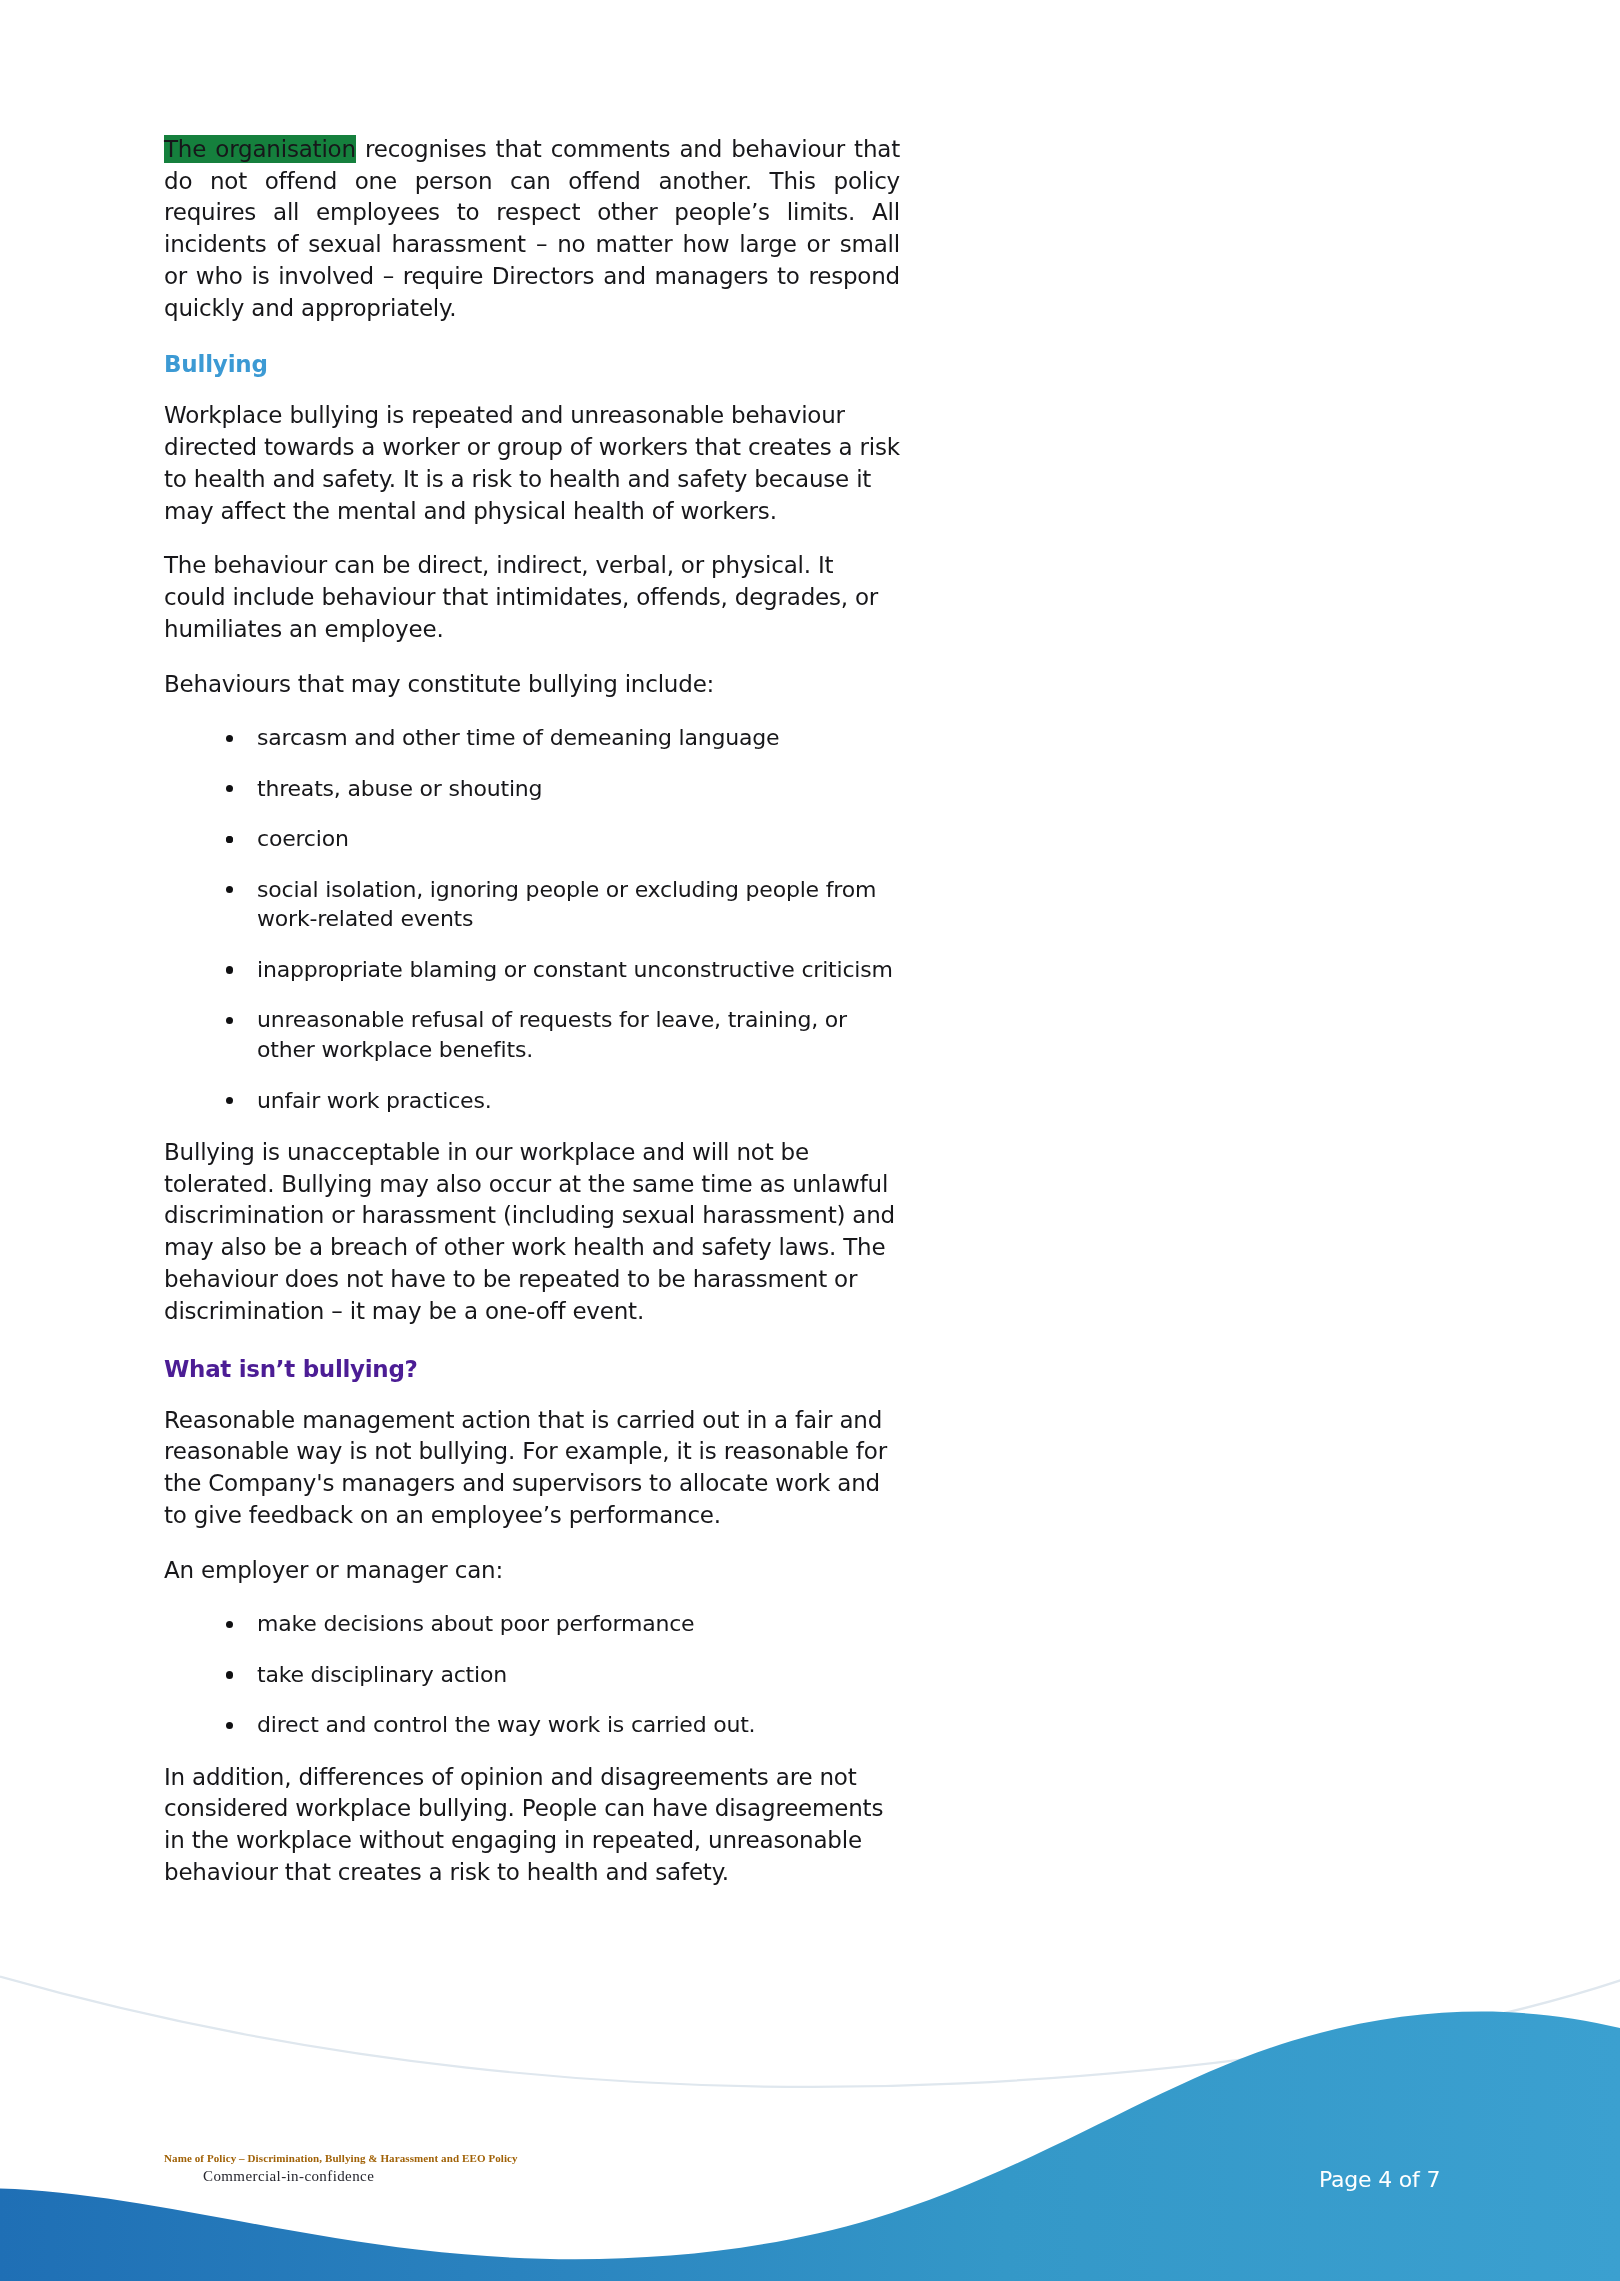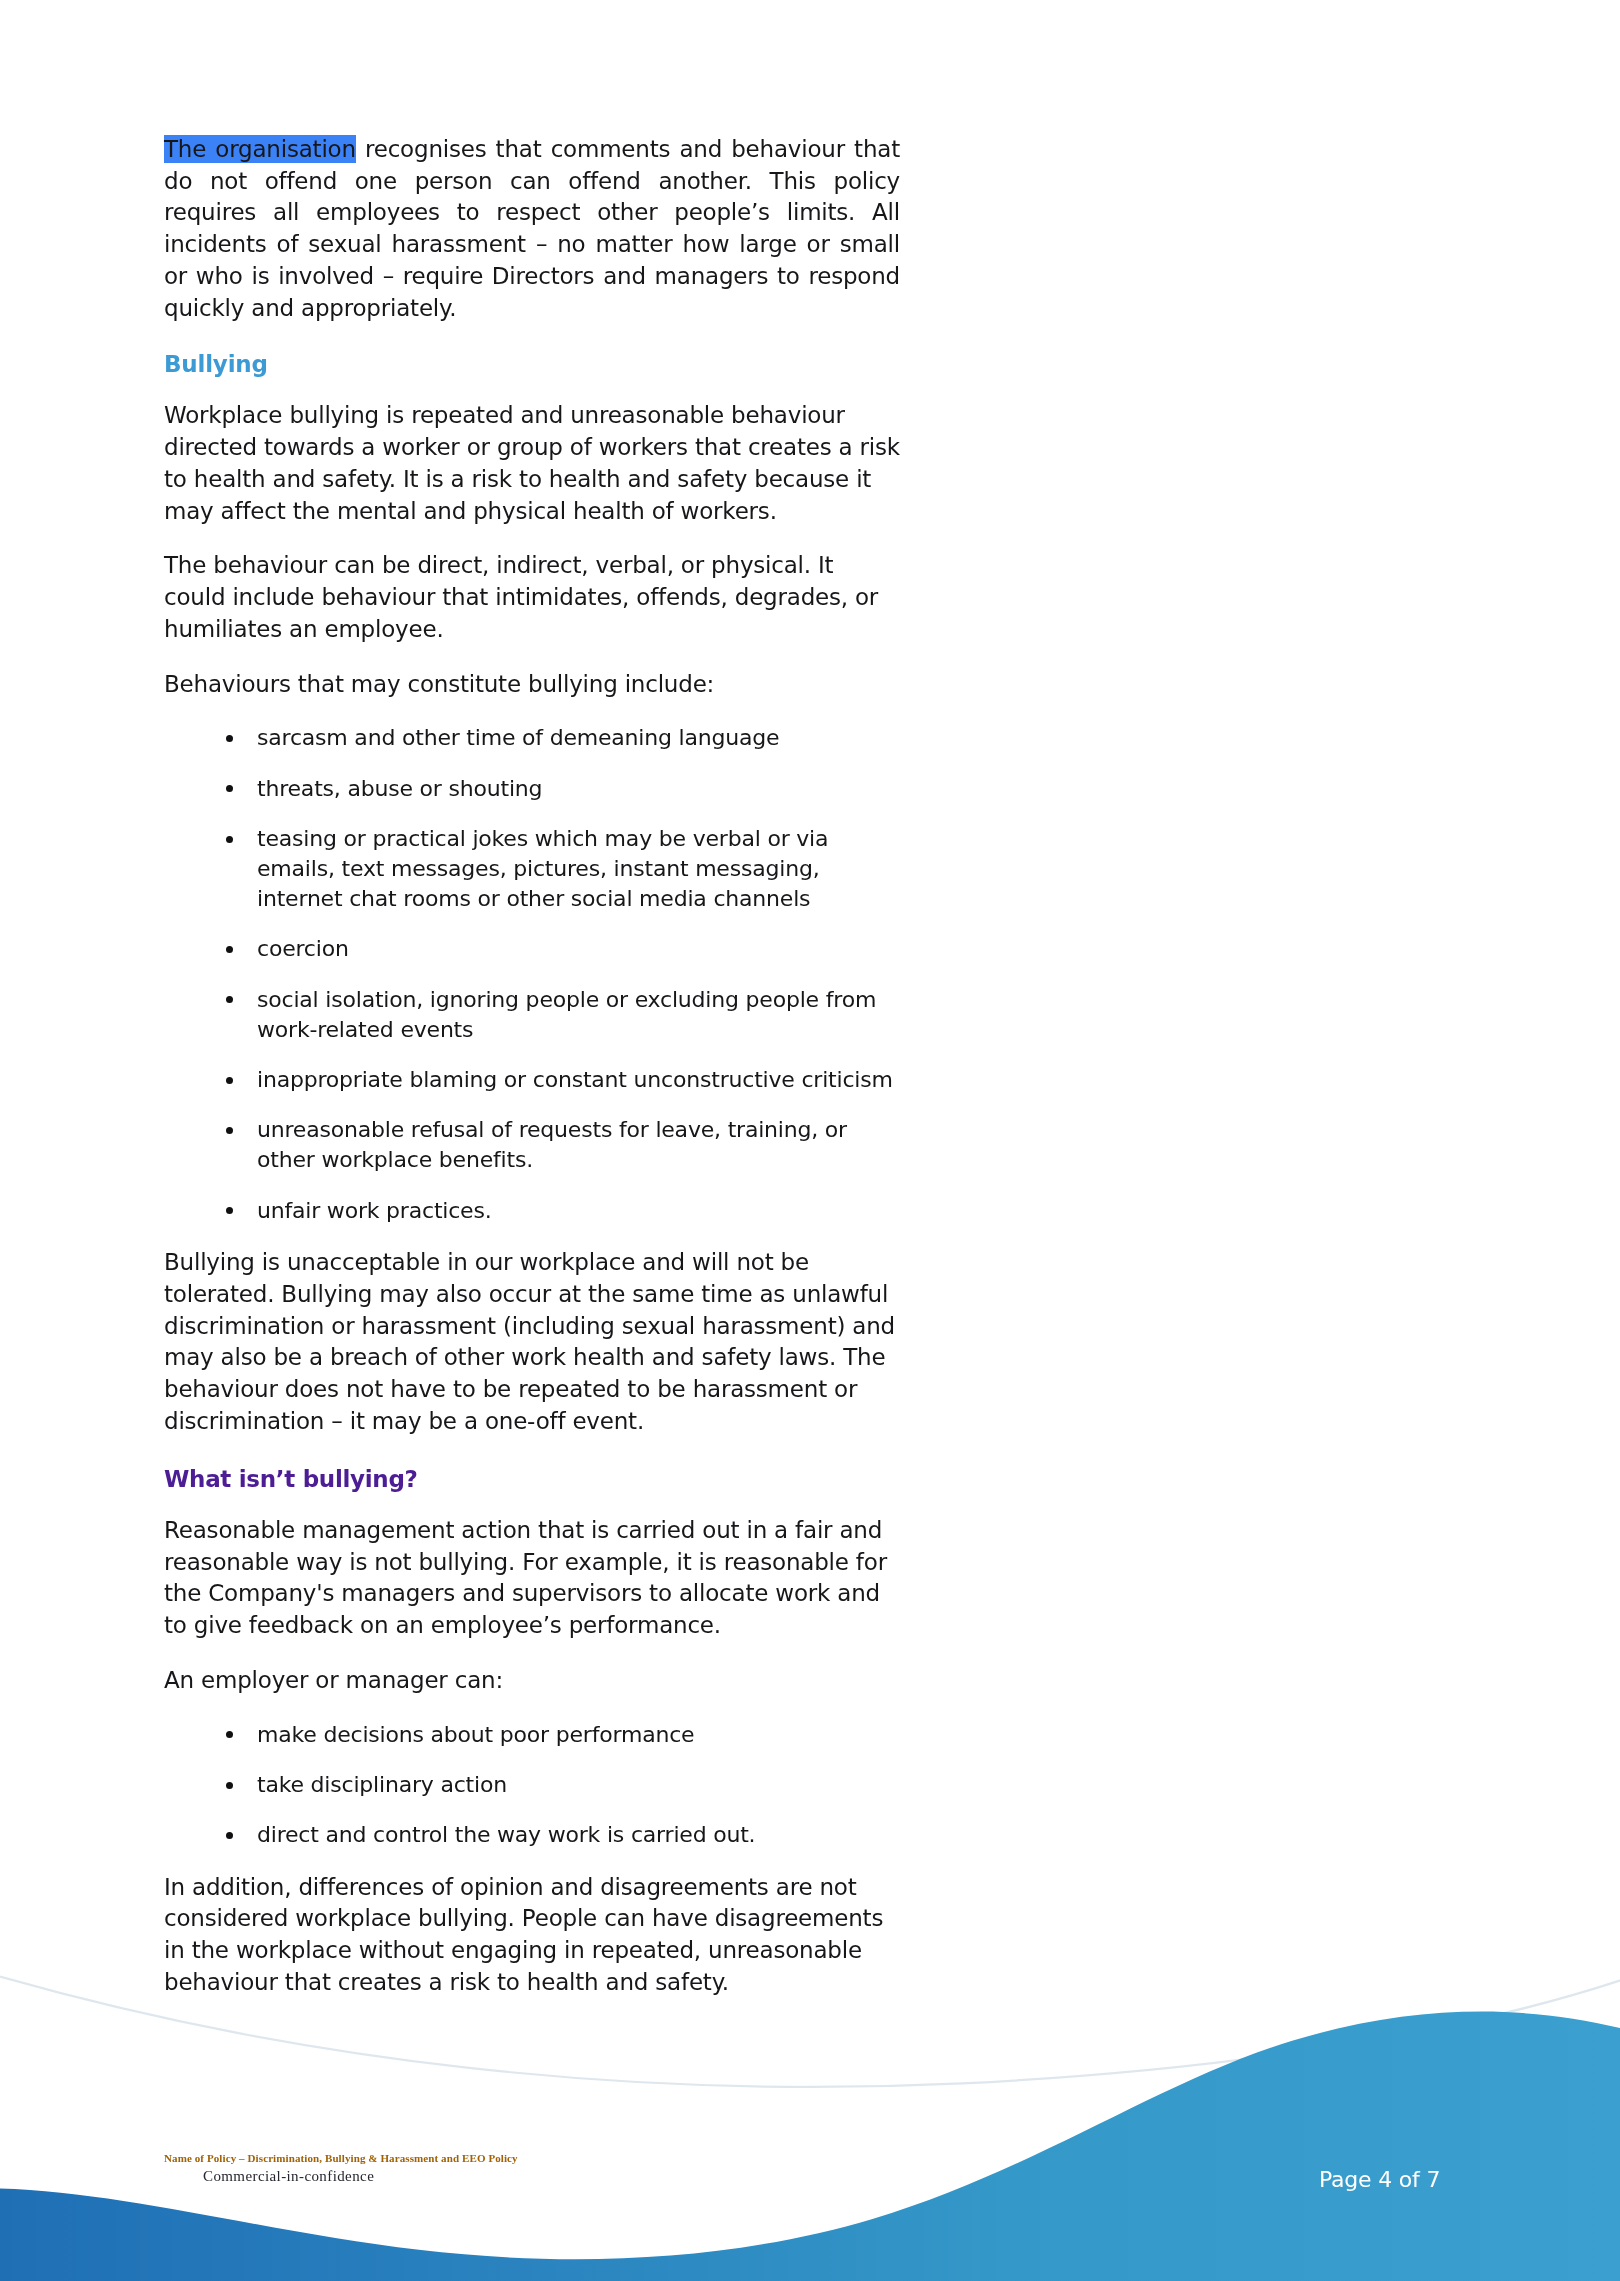--- a/index.html
+++ b/index.html
@@ -44,21 +44,21 @@
     line-height: 1.38;
     color: #17171a;
     font-weight: 400;
     letter-spacing: -0.2px;
   }
   p.justified {
     text-align: justify;
     text-justify: inter-word;
   }
   .hl {
-    background: #3b82f6;
+    background: #15803d;
     padding: 0.9px 0 0.9px 0;
   }
 
   h2.section-heading {
     margin: 27px 0 23px 0;
     font-family: "DejaVu Sans", "Liberation Sans", sans-serif;
     font-size: 23px;
     font-weight: 700;
     color: #3c9ad4;
     letter-spacing: -0.2px;
@@ -166,21 +166,21 @@
 
     <p class="body-text">Workplace bullying is repeated and unreasonable behaviour directed towards a worker or group of workers that creates a risk to health and safety. It is a risk to health and safety because it may affect the mental and physical health of workers.</p>
 
     <p class="body-text">The behaviour can be direct, indirect, verbal, or physical. It could include behaviour that intimidates, offends, degrades, or humiliates an employee.</p>
 
     <p class="body-text">Behaviours that may constitute bullying include:</p>
 
     <ul class="bullets">
       <li><span class="bullet-dot"></span><span>sarcasm and other time of demeaning language</span></li>
       <li><span class="bullet-dot"></span><span>threats, abuse or shouting</span></li>
-      <li><span class="bullet-dot"></span><span>teasing or practical jokes which may be verbal or via emails, text messages, pictures, instant messaging, internet chat rooms or other social media channels</span></li>
+      <li><span class="bullet-dot"></span></li>
       <li><span class="bullet-dot"></span><span>coercion</span></li>
       <li><span class="bullet-dot"></span><span>social isolation, ignoring people or excluding people from work-related events</span></li>
       <li><span class="bullet-dot"></span><span>inappropriate blaming or constant unconstructive criticism</span></li>
       <li><span class="bullet-dot"></span><span>unreasonable refusal of requests for leave, training, or other workplace benefits.</span></li>
       <li><span class="bullet-dot"></span><span>unfair work practices.</span></li>
     </ul>
 
     <p class="body-text">Bullying is unacceptable in our workplace and will not be tolerated. Bullying may also occur at the same time as unlawful discrimination or harassment (including sexual harassment) and may also be a breach of other work health and safety laws. The behaviour does not have to be repeated to be harassment or discrimination – it may be a one-off event.</p>
 
     <h3 class="sub-heading">What isn’t bullying?</h3>

